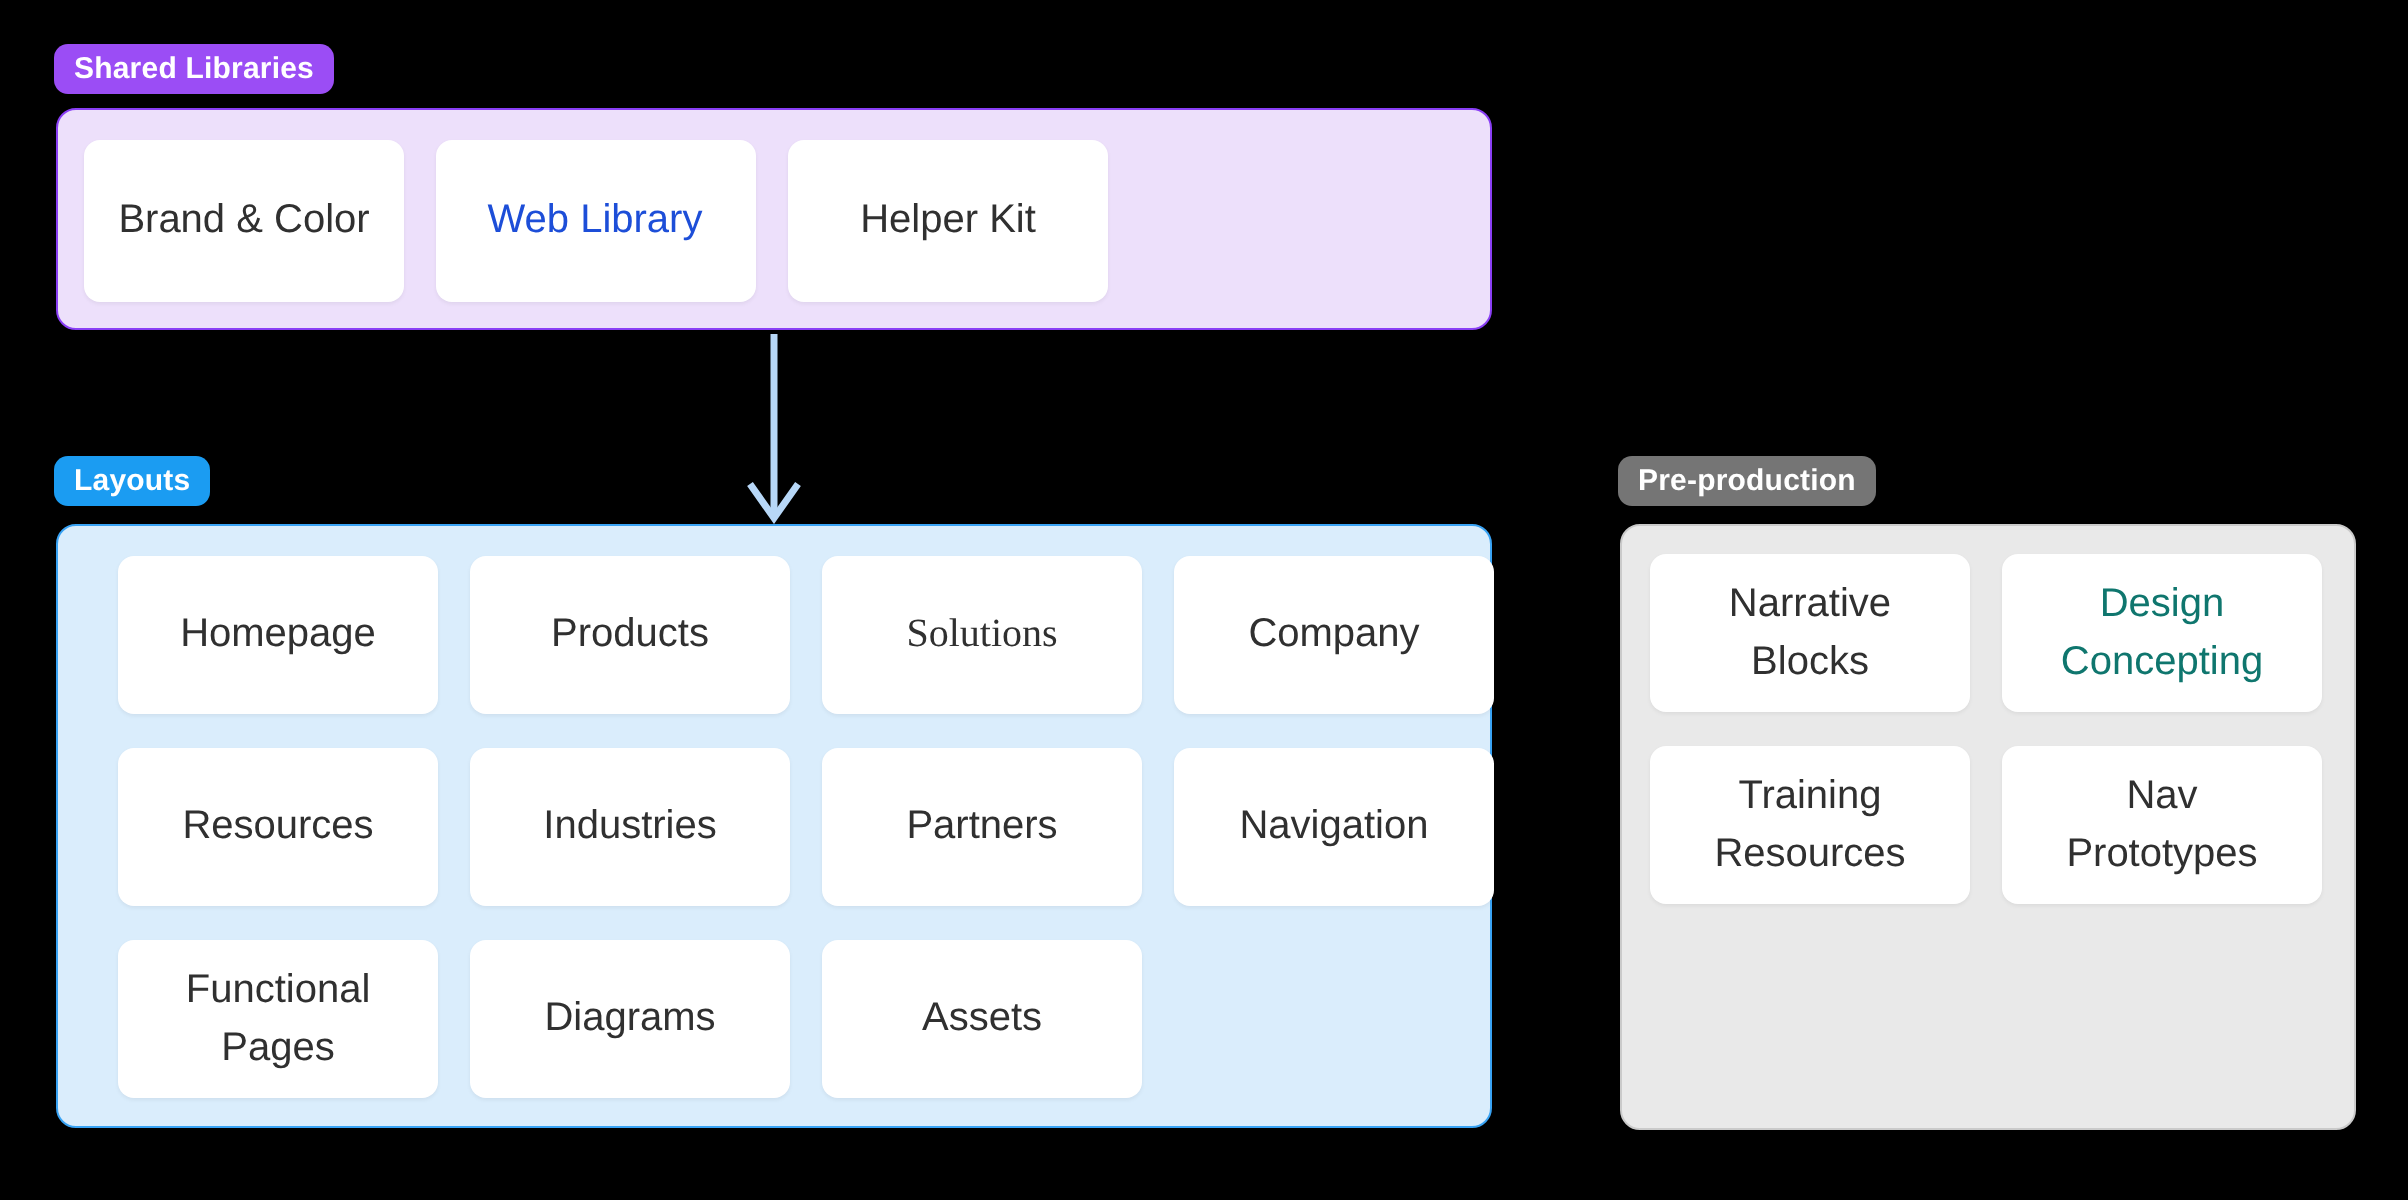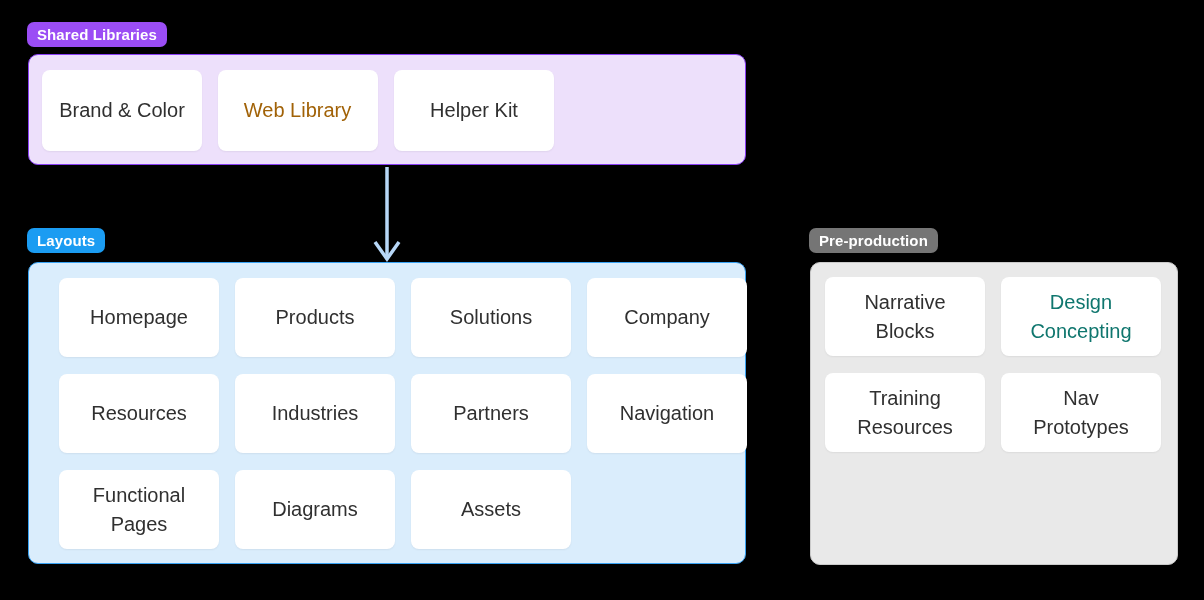--- a/index.html
+++ b/index.html
@@ -97,36 +97,36 @@
 </style>
 </head>
 <body>
 
 <div class="canvas">
 
   <section class="group" id="sec-shared">
     <div class="pill" style="background: rgb(155, 77, 245);">Shared Libraries</div>
     <div class="cards" style="background: rgb(237, 224, 251); border-color: rgb(138, 63, 245);">
         <div class="card" style="background: rgb(255, 255, 255); color: rgb(48, 48, 48);">Brand &amp; Color</div>
-        <div class="card" style="background: rgb(255, 255, 255); color: #a16207; padding-left: 15px;">Web Library</div>
+        <div class="card" style="background: rgb(255, 255, 255); color: #1d4ed8; padding-left: 15px;">Web Library</div>
         <div class="card" style="background: rgb(255, 255, 255); color: rgb(48, 48, 48);">Helper Kit</div>
       </div>
   </section>
 
   <svg class="connector" viewBox="0 0 28 96">
     <line class="connector-stroke" x1="14" y1="1" x2="14" y2="91" stroke="#B7D7F7" stroke-width="3.5"></line>
     <polyline class="connector-stroke" points="2,76 14,93 26,76" fill="none" stroke="#B7D7F7" stroke-width="3.5"></polyline>
   </svg>
 
   <section class="group" id="sec-layouts">
     <div class="pill" style="background: rgb(27, 156, 242);">Layouts</div>
     <div class="cards" style="background: rgb(218, 237, 252); border-color: rgb(57, 163, 244);">
         <div class="card" style="background: rgb(255, 255, 255); color: rgb(48, 48, 48);">Homepage</div>
         <div class="card" style="background: rgb(255, 255, 255); color: rgb(48, 48, 48); text-align: center;">Products</div>
-        <div class="card" style="background: rgb(255, 255, 255); color: rgb(48, 48, 48);">Solutions</div>
+        <div class="card" style="background: rgb(255, 255, 255); color: rgb(48, 48, 48); font-family: Liberation Serif, serif;">Solutions</div>
         <div class="card" style="background: rgb(255, 255, 255); color: rgb(48, 48, 48);">Company</div>
         <div class="card" style="background: rgb(255, 255, 255); color: rgb(48, 48, 48);">Resources</div>
         <div class="card" style="background: rgb(255, 255, 255); color: rgb(48, 48, 48);">Industries</div>
         <div class="card" style="background: rgb(255, 255, 255); color: rgb(48, 48, 48);">Partners</div>
         <div class="card" style="background: rgb(255, 255, 255); color: rgb(48, 48, 48);">Navigation</div>
         <div class="card" style="background: rgb(255, 255, 255); color: rgb(48, 48, 48);">Functional Pages</div>
         <div class="card" style="background: rgb(255, 255, 255); color: rgb(48, 48, 48);">Diagrams</div>
         <div class="card" style="background: rgb(255, 255, 255); color: rgb(48, 48, 48);">Assets</div>
       </div>
   </section>

